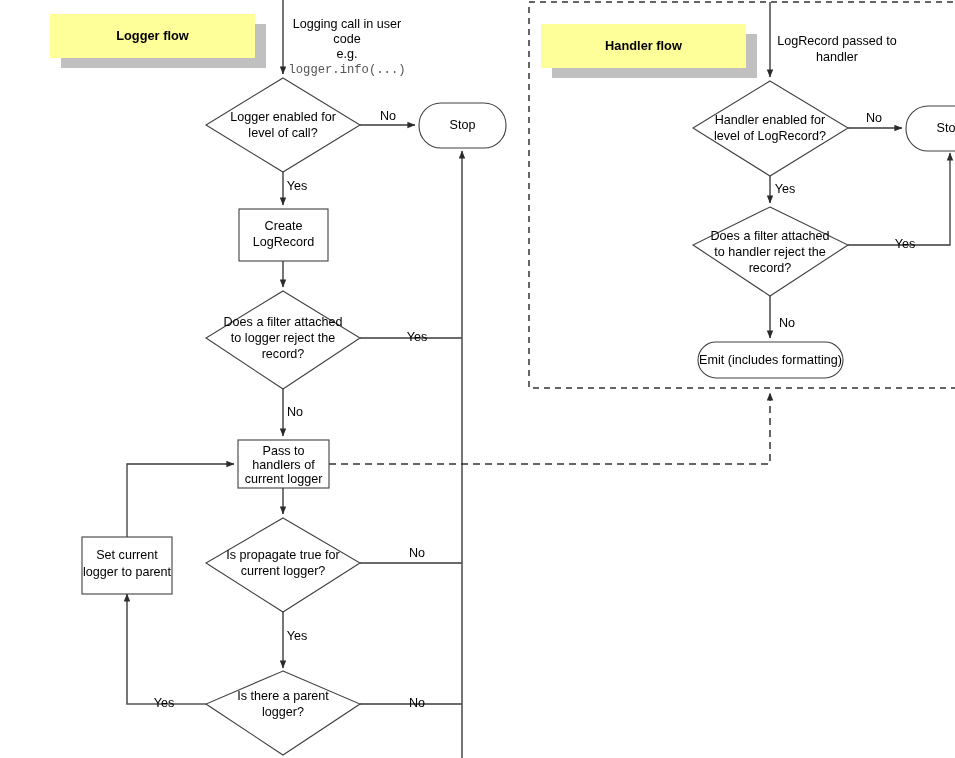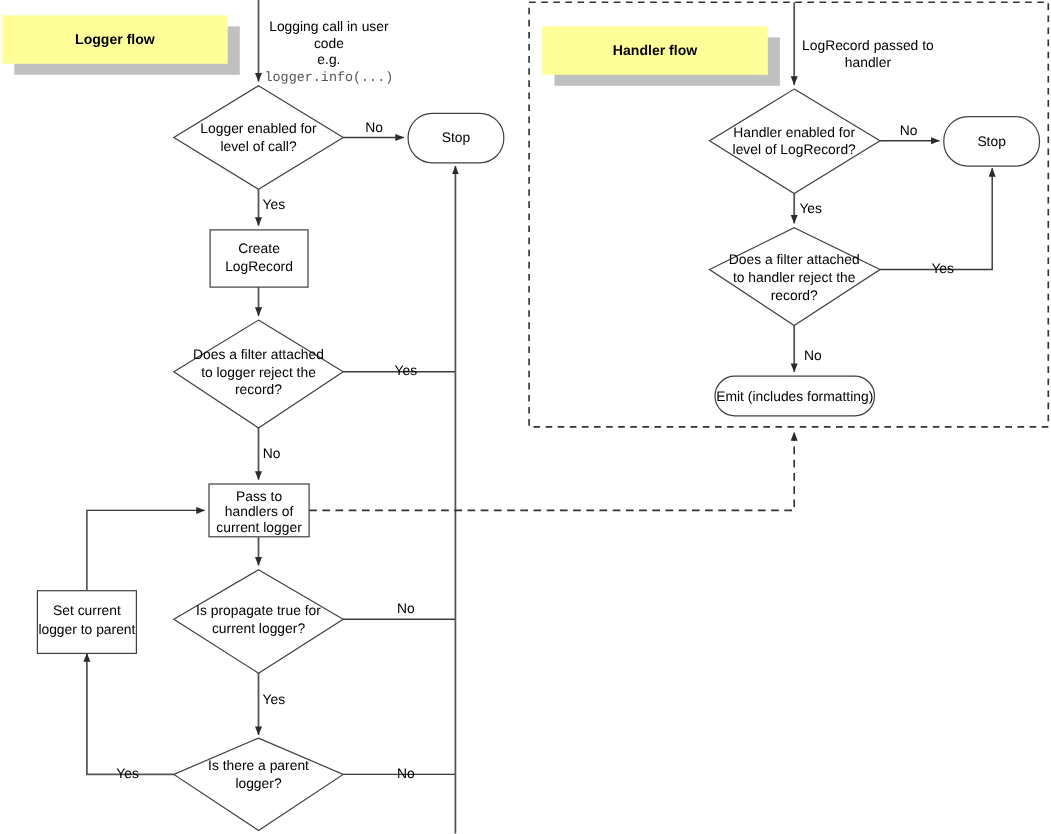--- a/index.html
+++ b/index.html
@@ -10,20 +10,21 @@
   body {
     width: 955px;
     height: 758px;
     font-family: "Liberation Sans", sans-serif;
     overflow: hidden;
   }
   #diagram-root {
     position: relative;
     width: 780px;
     height: 758px;
+    padding-left: 48px;
   }
   svg.flow {
     display: block;
     width: 955px;
     height: 758px;
   }
   .node-shape {
     fill: #ffffff;
     stroke: #404040;
     stroke-width: 1.1;

